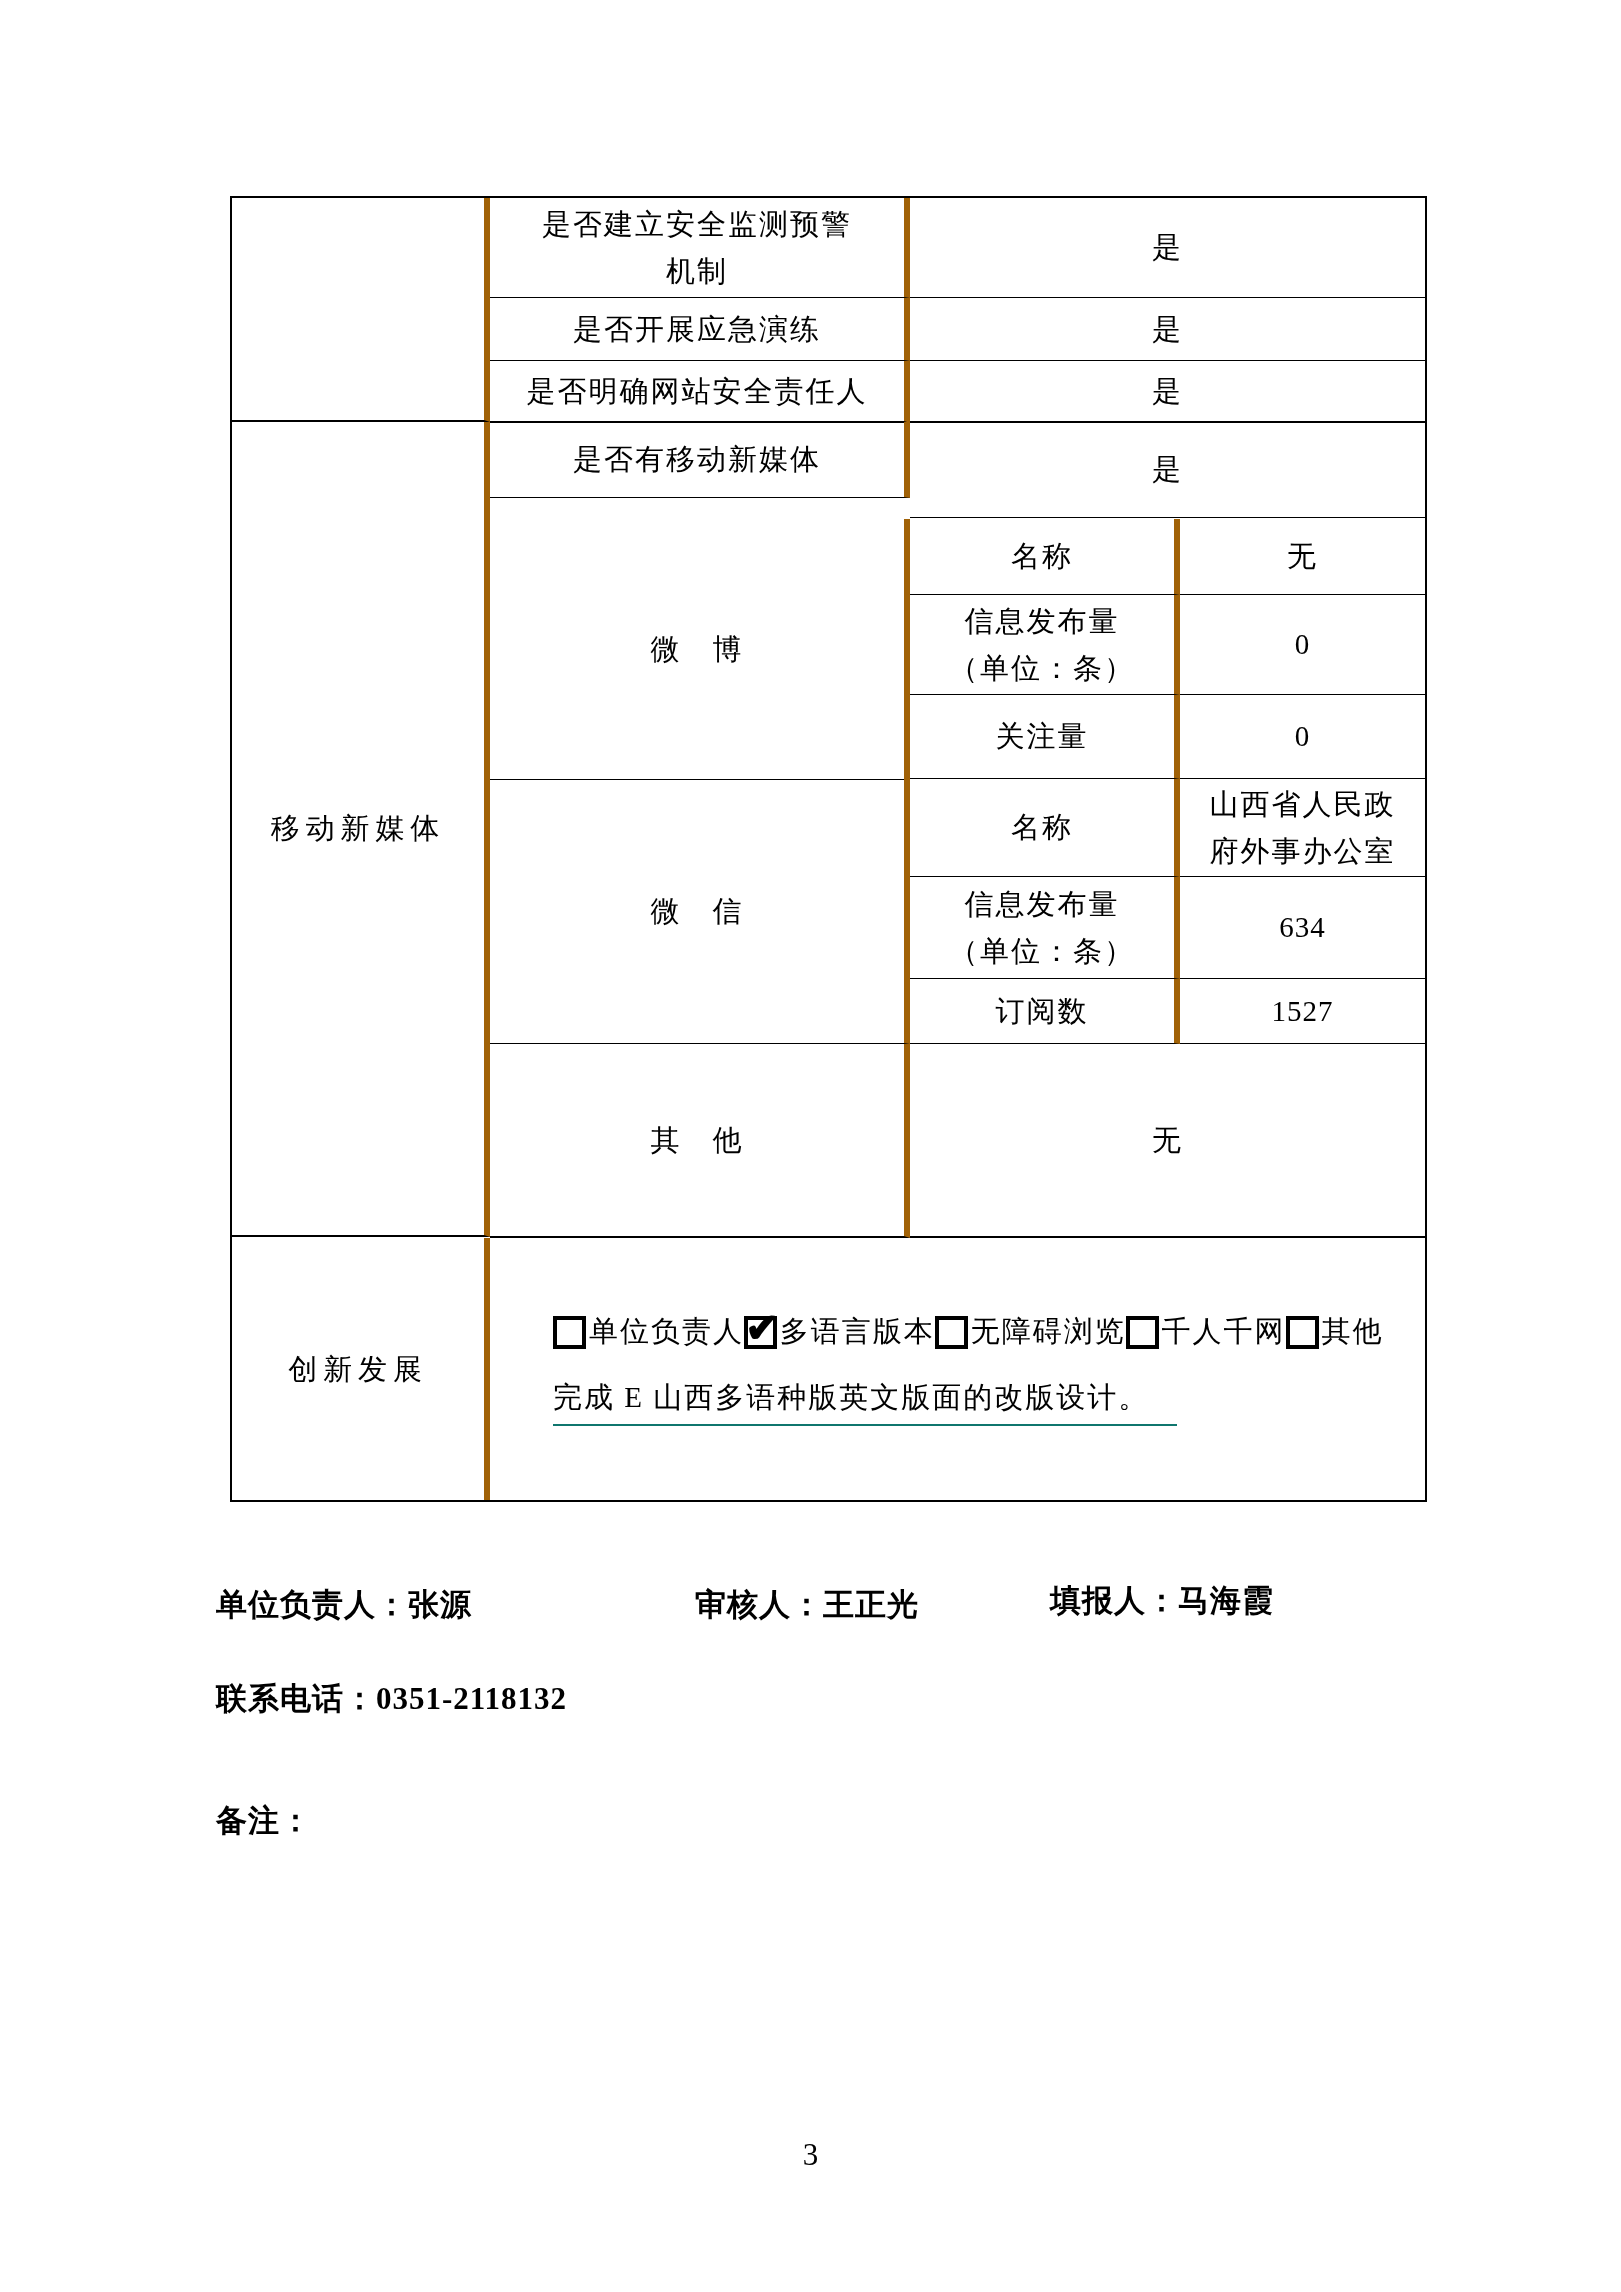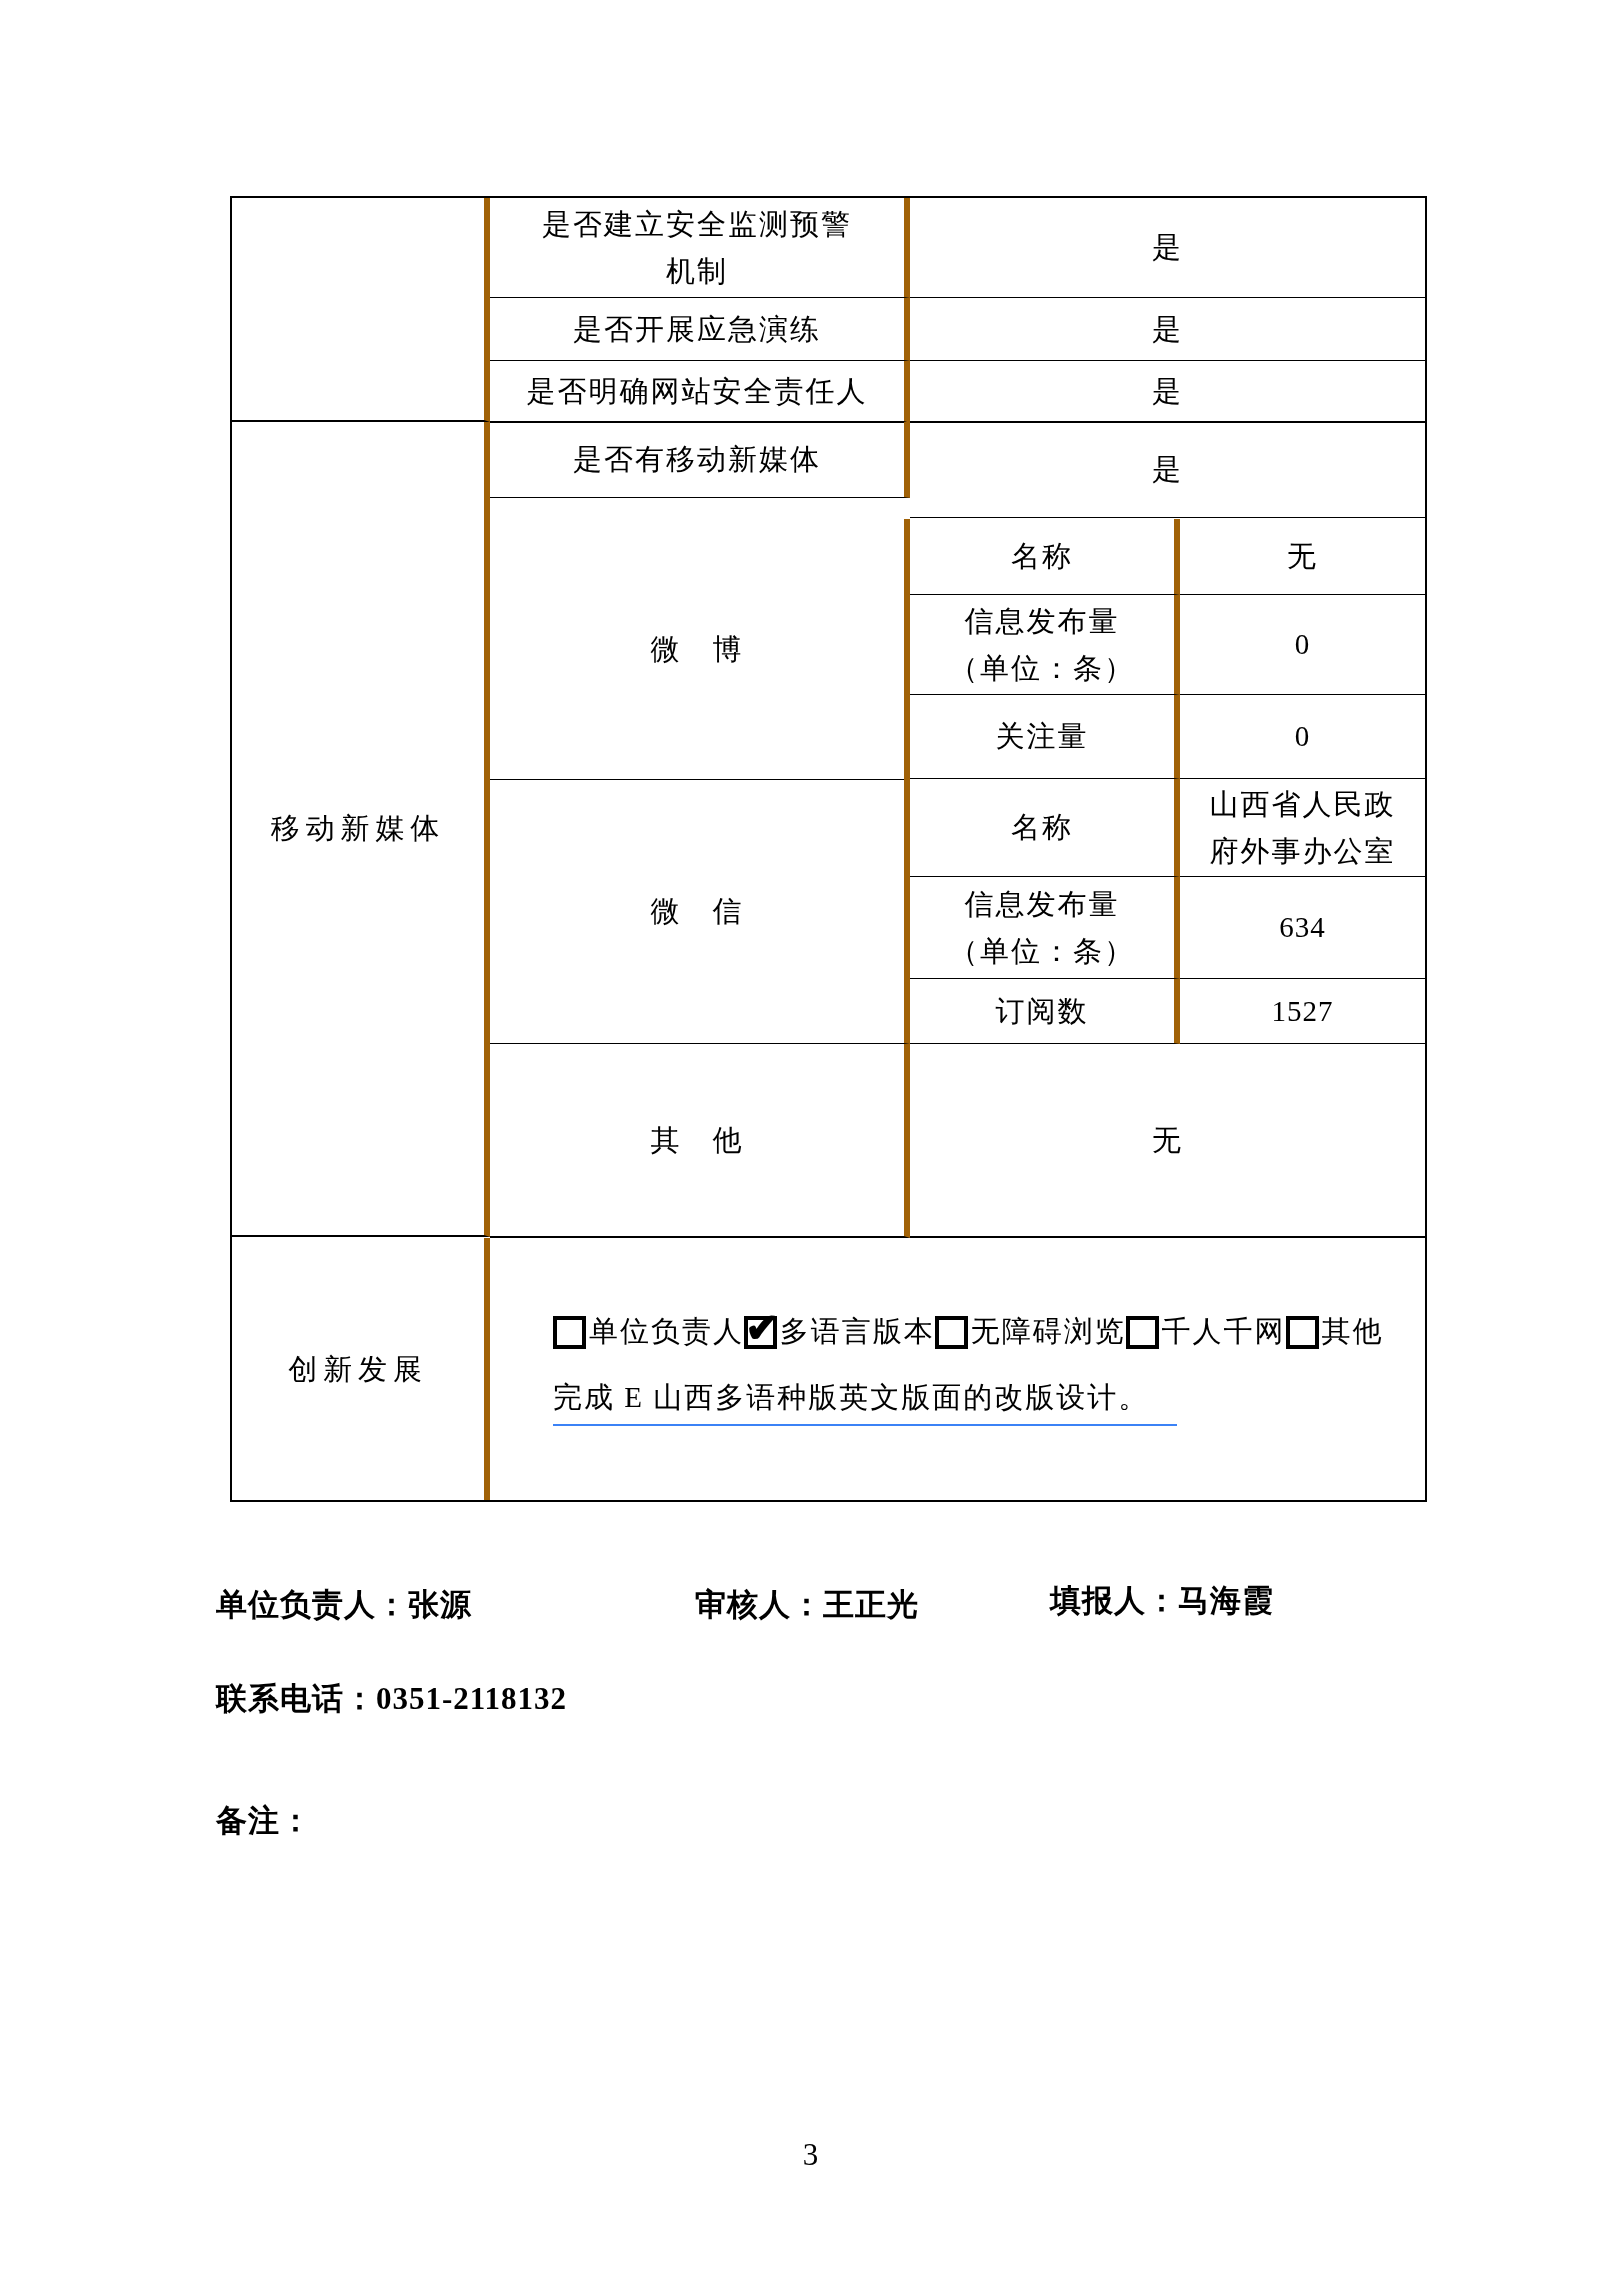--- a/index.html
+++ b/index.html
@@ -34,21 +34,21 @@
   .opt-row { display:flex; align-items:center; }
   .cb {
     display:inline-block; box-sizing:border-box; width:33px; height:33px;
     border:4.9px solid #000; margin-right:2.9px; position:relative; flex:0 0 auto;
   }
   .cb.checked::after {
     content:"✔"; position:absolute; left:-2.9px; top:-15.7px;
     font-size:41px; font-weight:bold; color:#000;
   }
   .note {
-    display:inline-block; border-bottom:2px solid #3b82f6;
+    display:inline-block; border-bottom:2px solid #0f766e;
     padding:0 27.4px 4.9px 0; line-height:1.5;
   }
   .f { position:absolute; font-weight:bold; font-size:31px; letter-spacing:1px; white-space:nowrap; }
   .pagenum {
     position:absolute; left:0; top:2137px; width:1621px;
     text-align:center; font-size:31px;
   }
 </style>
 </head>
 <body>

